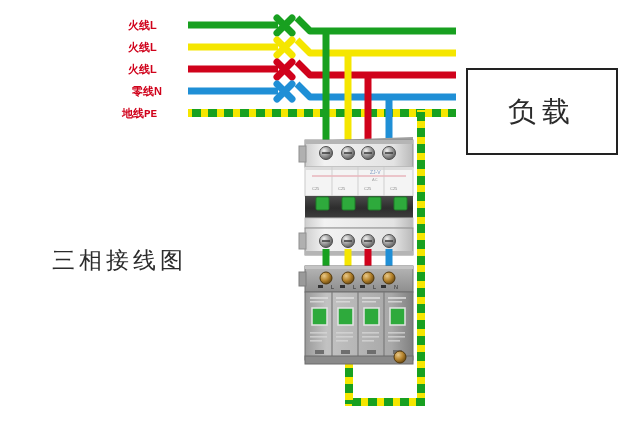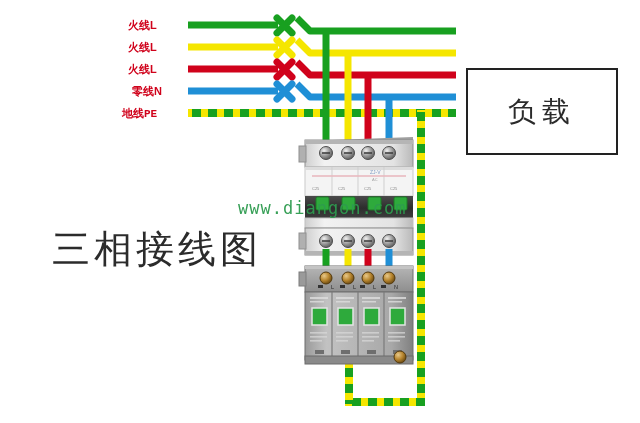--- a/index.html
+++ b/index.html
@@ -34,23 +34,23 @@
   }
   #load-box span{
     font-family:"DejaVu Serif","Liberation Serif",serif;
     font-size:28px;
     color:#2b2b2b;
     letter-spacing:6px;
   }
 
   #diagram-title{
     position:absolute;
-    left:52px;top:224px;
+    left:52px;top:245px;
     font-family:"DejaVu Serif","Liberation Serif",serif;
-    font-size:38px;
+    font-size:23px;
     color:#2b2b2b;
     letter-spacing:4px;
     white-space:nowrap;
   }
 
   #watermark{
     position:absolute;
     left:238px;top:198px;
     font-family:"DejaVu Sans Mono","Liberation Mono",monospace;
     font-size:17px;
@@ -316,15 +316,14 @@
   <div class="wire-label" style="left:128px;top:62px;">火线L</div>
   <div class="wire-label" style="left:132px;top:84px;">零线N</div>
   <div class="wire-label pe" style="left:122px;top:106px;">地线PE</div>
 
   <div id="load-box">
     <span>负载</span>
   </div>
 
   <div id="diagram-title">三相接线图</div>
 
-  <div id="watermark">www.diangon.com</div>
 
 </div>
 
 </body></html>

